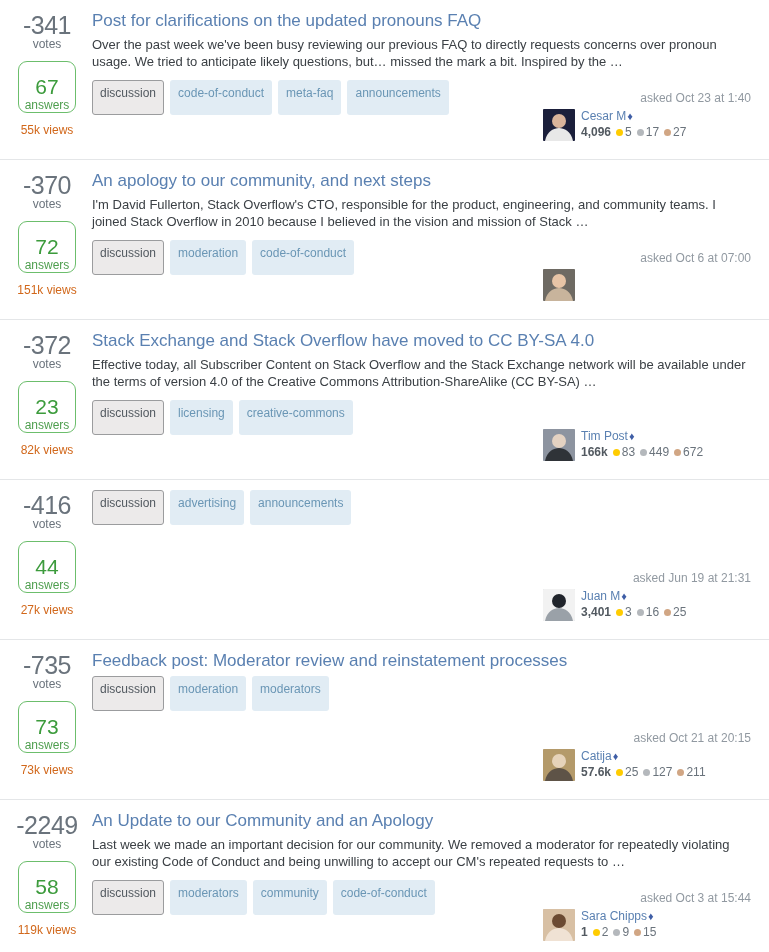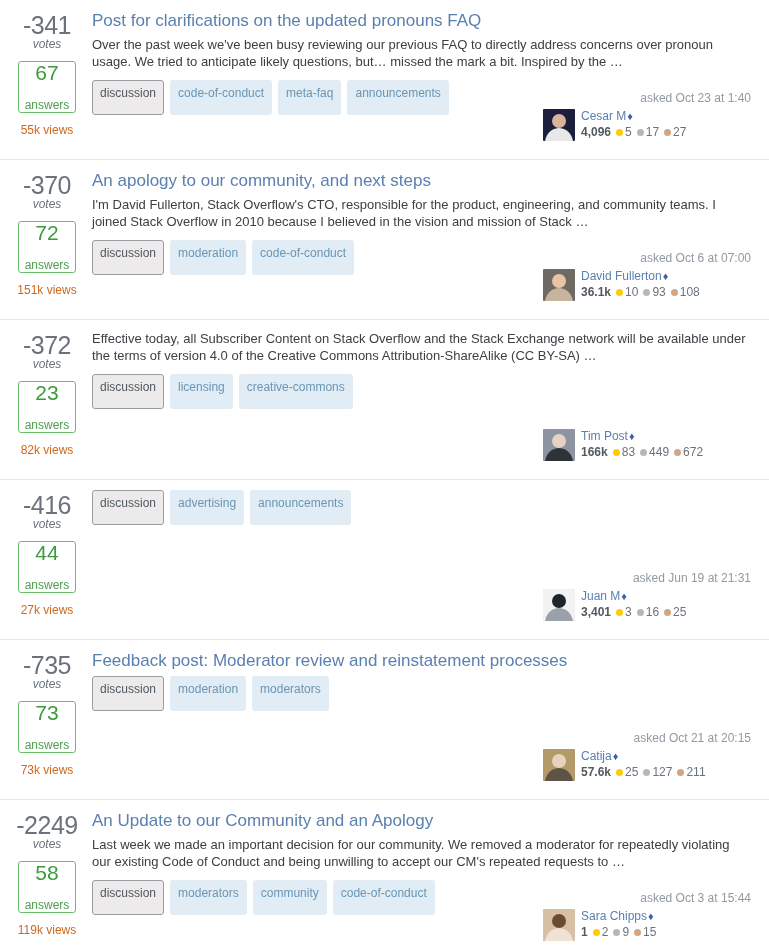--- a/index.html
+++ b/index.html
@@ -46,33 +46,32 @@
     line-height: 26px;
     color: #6a737c;
     font-weight: 400;
     letter-spacing: -0.5px;
   }
   .vote-label {
     font-size: 12px;
     line-height: 15px;
     color: #6a737c;
     margin-top: -1px;
-    font-style: italic;
   }
   .answers-box {
     margin: 9px auto 0 auto;
     width: 58px;
     height: 52px;
     border: 1px solid #6cbe6c;
-    border-radius: 3px;
+    border-radius: 9px;
     color: #5a9e5a;
     display: flex;
     flex-direction: column;
     align-items: center;
-    justify-content: space-between;
+    justify-content: flex-end;
     background: #fff;
   }
   .answers-count {
     font-size: 21px;
     line-height: 22px;
     color: #3c9b3c;
     font-weight: 400;
   }
   .answers-label {
     font-size: 12px;
@@ -224,21 +223,21 @@
           <div class="vote-label">votes</div>
         </div>
         <div class="answers-box">
           <div class="answers-count">67</div>
           <div class="answers-label">answers</div>
         </div>
         <div class="views">55k views</div>
       </div>
       <div class="summary">
         <a class="question-hyperlink" href="#">Post for clarifications on the updated pronouns FAQ</a>
-        <div class="excerpt">Over the past week we've been busy reviewing our previous FAQ to directly address concerns over pronoun usage. We tried to anticipate likely questions, but… missed the mark a bit. Inspired by the …</div>
+        <div class="excerpt">Over the past week we've been busy reviewing our previous FAQ to directly requests concerns over pronoun usage. We tried to anticipate likely questions, but… missed the mark a bit. Inspired by the …</div>
         <div class="tags">
           <a class="post-tag required">discussion</a>
           <a class="post-tag">code-of-conduct</a>
           <a class="post-tag">meta-faq</a>
           <a class="post-tag">announcements</a>
         </div>
       </div>
       <div class="started">
         <div class="started-line">asked Oct 23 at 1:40</div>
         <div class="user-details">
@@ -291,51 +290,37 @@
       <div class="started">
         <div class="started-line">asked Oct 6 at 07:00</div>
         <div class="user-details">
           <span class="user-gravatar">
             <svg viewBox="0 0 32 32">
               <rect x="0" y="0" width="32" height="32" fill="#6e6a63"></rect>
               <circle cx="16" cy="12" r="7" fill="#e7c4a6"></circle>
               <path d="M2 32 C4 22 11 19 16 19 C21 19 28 22 30 32 Z" fill="#c8b49c"></path>
             </svg>
           </span>
-          <span class="user-info"><a class="user-name" href="#">David Fullerton</a><span class="mod-flair">♦</span><span class="reputation-row">
-              <span class="reputation-score">36.1k</span>
-              <span class="badge-group">
-                <span class="badge-dot gold"></span>
-                <span class="badge-count">10</span>
-              </span>
-              <span class="badge-group">
-                <span class="badge-dot silver"></span>
-                <span class="badge-count">93</span>
-              </span>
-              <span class="badge-group">
-                <span class="badge-dot bronze"></span>
-                <span class="badge-count">108</span>
-              </span>
-            </span></span>
         </div>
       </div>
     </div>
     <div class="question-summary">
       <div class="statscontainer">
         <div class="stats-votes">
           <div class="vote-count">-372</div>
           <div class="vote-label">votes</div>
         </div>
         <div class="answers-box">
           <div class="answers-count">23</div>
           <div class="answers-label">answers</div>
         </div>
         <div class="views">82k views</div>
       </div>
       <div class="summary">
+        <a class="question-hyperlink" href="#">Stack Exchange and Stack Overflow have moved to CC BY-SA 4.0</a>
         <div class="excerpt">Effective today, all Subscriber Content on Stack Overflow and the Stack Exchange network will be available under the terms of version 4.0 of the Creative Commons Attribution-ShareAlike (CC BY-SA) …</div>
         <div class="tags">
           <a class="post-tag required">discussion</a>
           <a class="post-tag">licensing</a>
           <a class="post-tag">creative-commons</a>
         </div>
       </div>
       <div class="started">
         <div class="user-details">
           <span class="user-gravatar">

